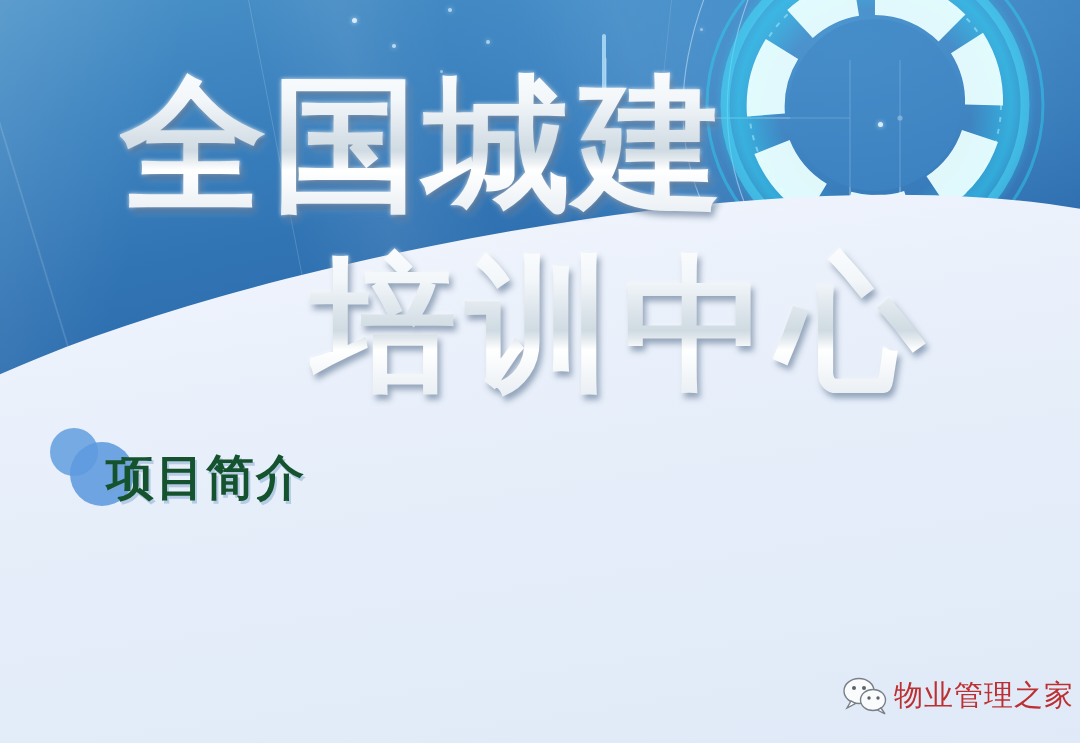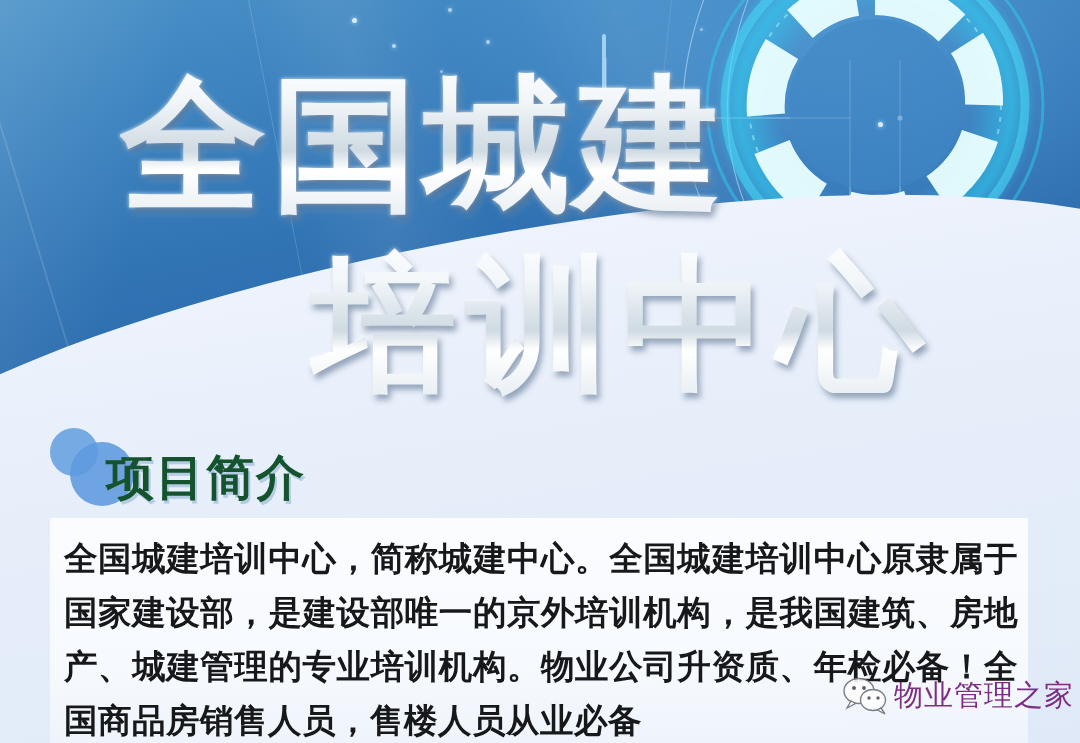--- a/index.html
+++ b/index.html
@@ -126,21 +126,21 @@
 
   
   .watermark {
     position:absolute; left:842px; top:676px;
     display:flex; align-items:center; gap:6px;
     opacity:.9;
   }
   .wm-text {
     font-family:"DejaVu Sans","Liberation Sans",sans-serif;
     font-size:29px;
-    color:#701a75;
+    color:#b91c1c;
     white-space:nowrap;
     letter-spacing:1px;
     text-align:right;
   }
   .wechat-icon { width:46px; height:40px; flex:none; }
 </style>
 </head>
 <body>
 
 <div id="poster">
@@ -226,23 +226,20 @@
     <div class="title-line title-line2">培训中心</div>
     <div class="title-line title-line1">全国城建</div>
   </div>
 
   <div class="section-head">
     <span class="blob blob-a"></span>
     <span class="blob blob-b"></span>
     <span class="section-title">项目简介</span>
   </div>
 
-  <div class="text-card">
-    <p class="body-text">全国城建培训中心，简称城建中心。全国城建培训中心原隶属于国家建设部，是建设部唯一的京外培训机构，是我国建筑、房地产、城建管理的专业培训机构。物业公司升资质、年检必备！全国商品房销售人员，售楼人员从业必备</p>
-  </div>
 
   <div class="watermark">
     <span class="wechat-icon">
       <svg width="46" height="40" viewBox="0 0 46 40" fill="none">
         <ellipse cx="17" cy="15" rx="15" ry="12.5" fill="#fdfdfd" stroke="#6f757c" stroke-width="1.4"></ellipse>
         <path d="M9 25 L5 32 L13.5 27.5 Z" fill="#fdfdfd" stroke="#6f757c" stroke-width="1.4"></path>
         <circle cx="12" cy="12" r="2" fill="#4e545b"></circle>
         <circle cx="22" cy="12" r="2" fill="#4e545b"></circle>
         <ellipse cx="31" cy="24" rx="12.5" ry="10.5" fill="#fdfdfd" stroke="#6f757c" stroke-width="1.4"></ellipse>
         <path d="M39 32 L43 38 L35.5 34 Z" fill="#fdfdfd" stroke="#6f757c" stroke-width="1.4"></path>

